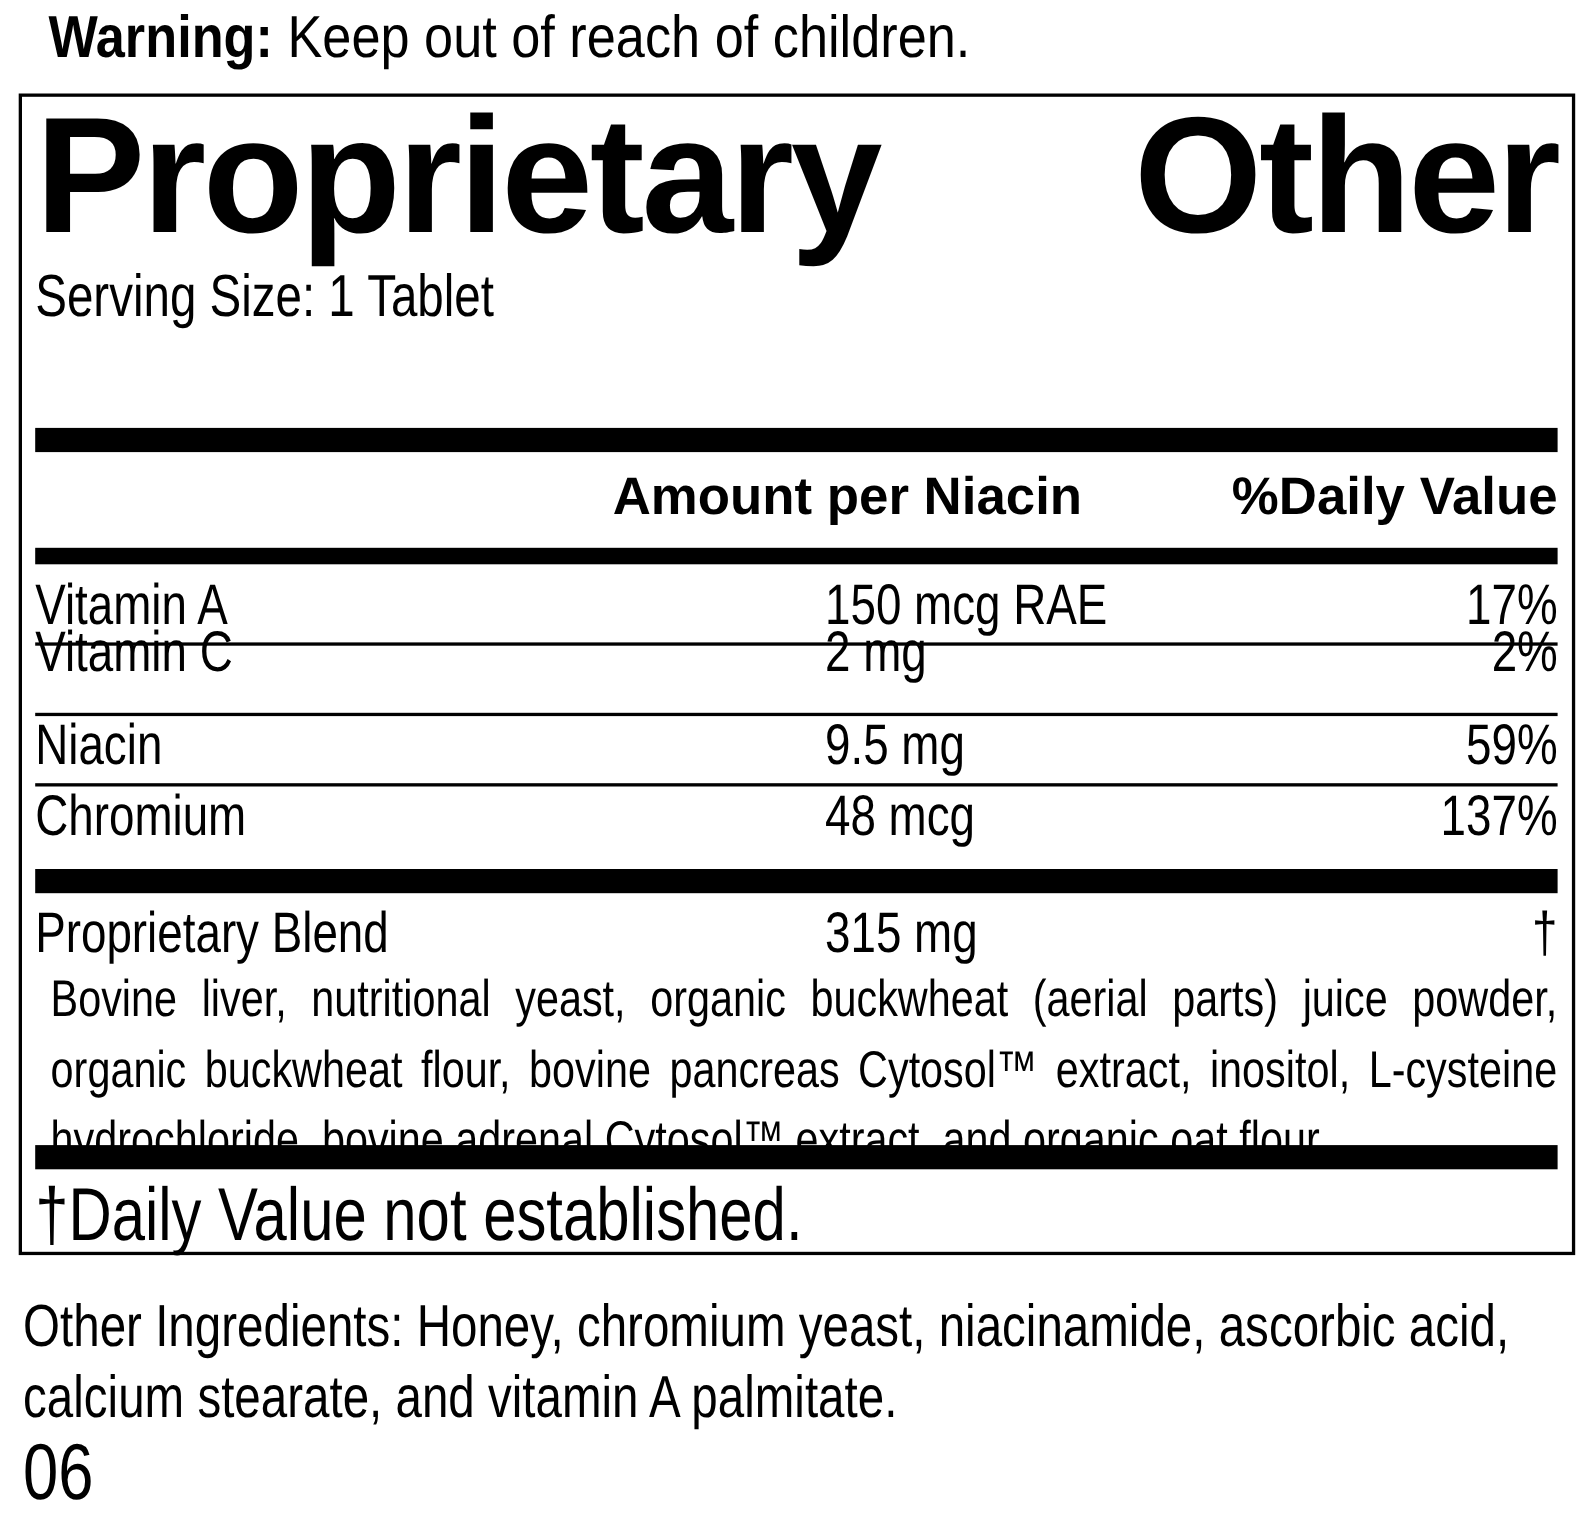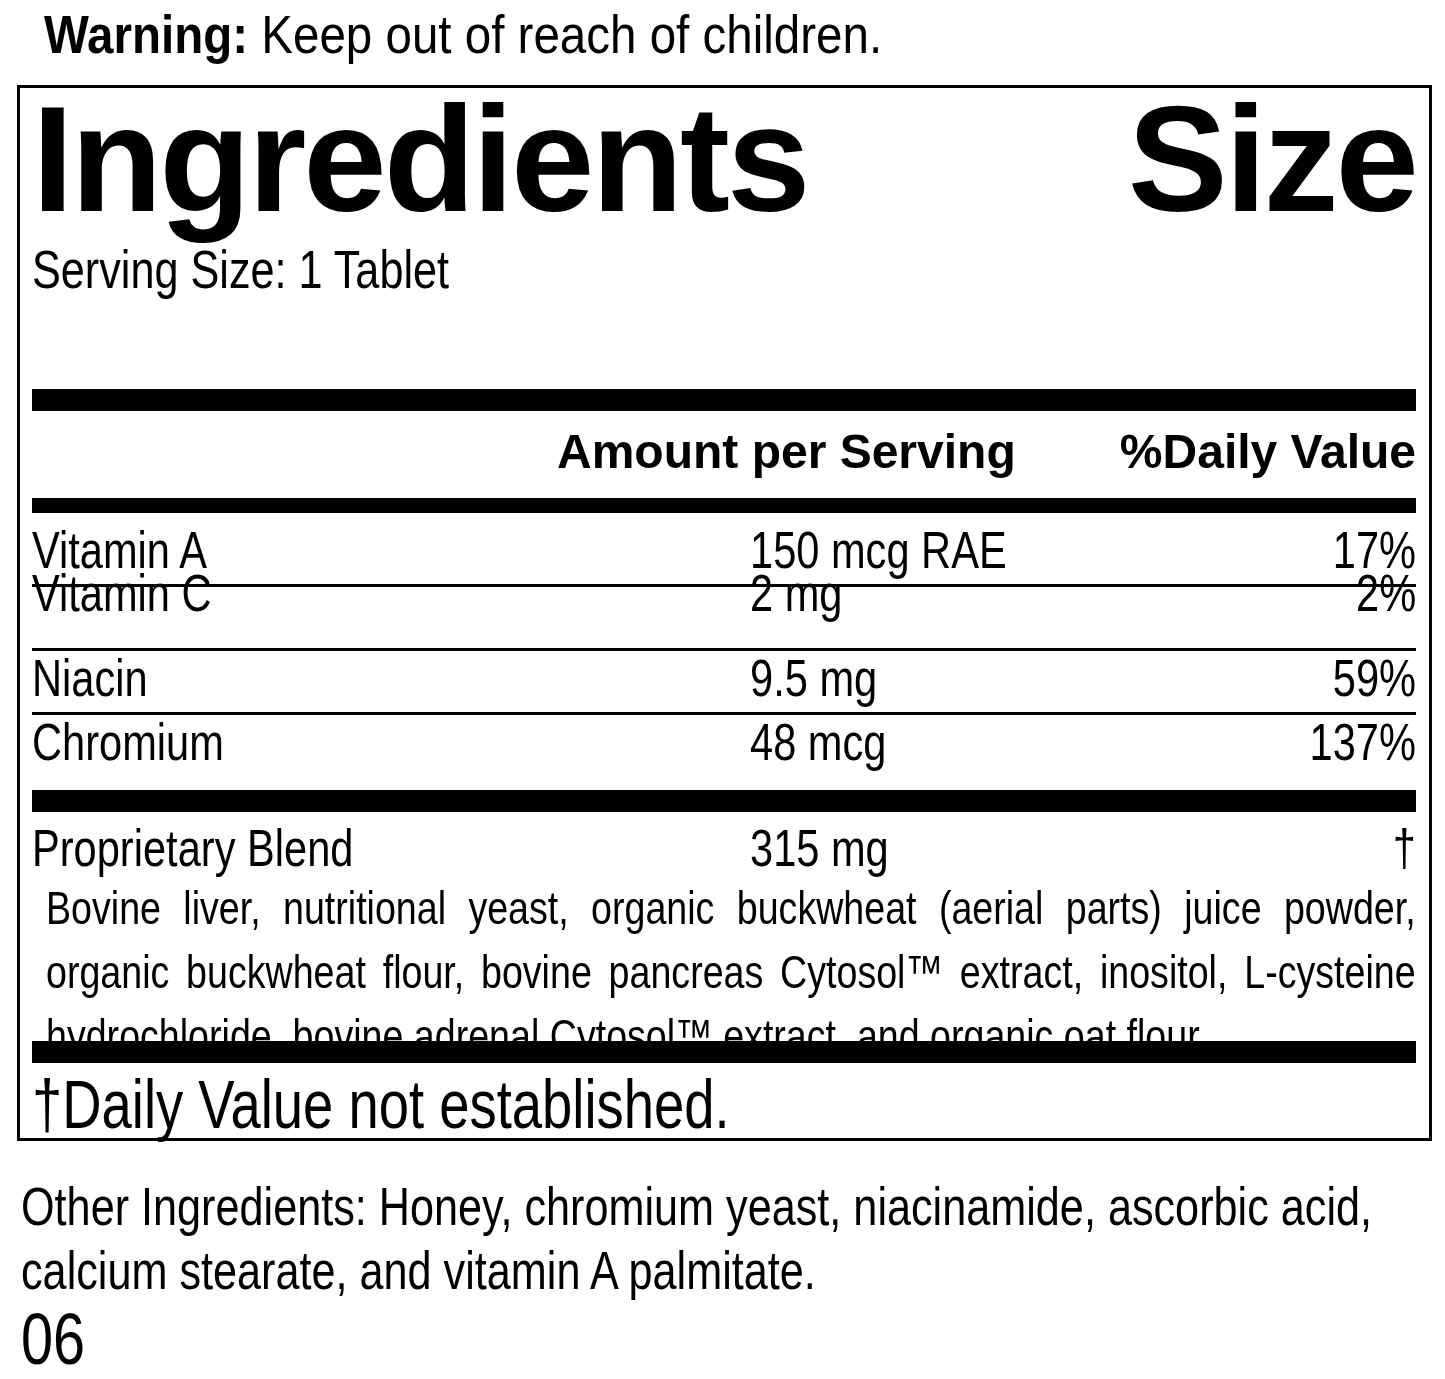--- a/index.html
+++ b/index.html
@@ -81,32 +81,32 @@
 
 <div id="page">
 
   <div id="warning" class="abs">
     <span class="cx cx88"><b>Warning:</b><span> Keep out of reach of children.</span></span>
   </div>
 
   <div id="panel" class="abs">
 
     <div id="panel-title" class="abs">
-      <span>Ingredients</span>
-      <span>Size</span>
+      <span>Proprietary</span>
+      <span>Other</span>
     </div>
 
     <div id="serving-size" class="abs servline">
       <span class="cx">Serving Size: 1 Tablet</span>
     </div>
 
     <div id="bar-1" class="abs bar"></div>
 
     <div id="header-row" class="abs">
-      <span id="amount-header">Amount per Serving</span>
+      <span id="amount-header">Amount per Niacin</span>
       <span id="dv-header">%Daily Value</span>
     </div>
 
     <div id="bar-2" class="abs bar"></div>
 
     <div id="row-0" class="nrow">
       <span class="name cx">Vitamin A</span>
       <span class="amt cx">150 mcg RAE</span>
       <span class="dv cx cxr">17%</span>
     </div>

